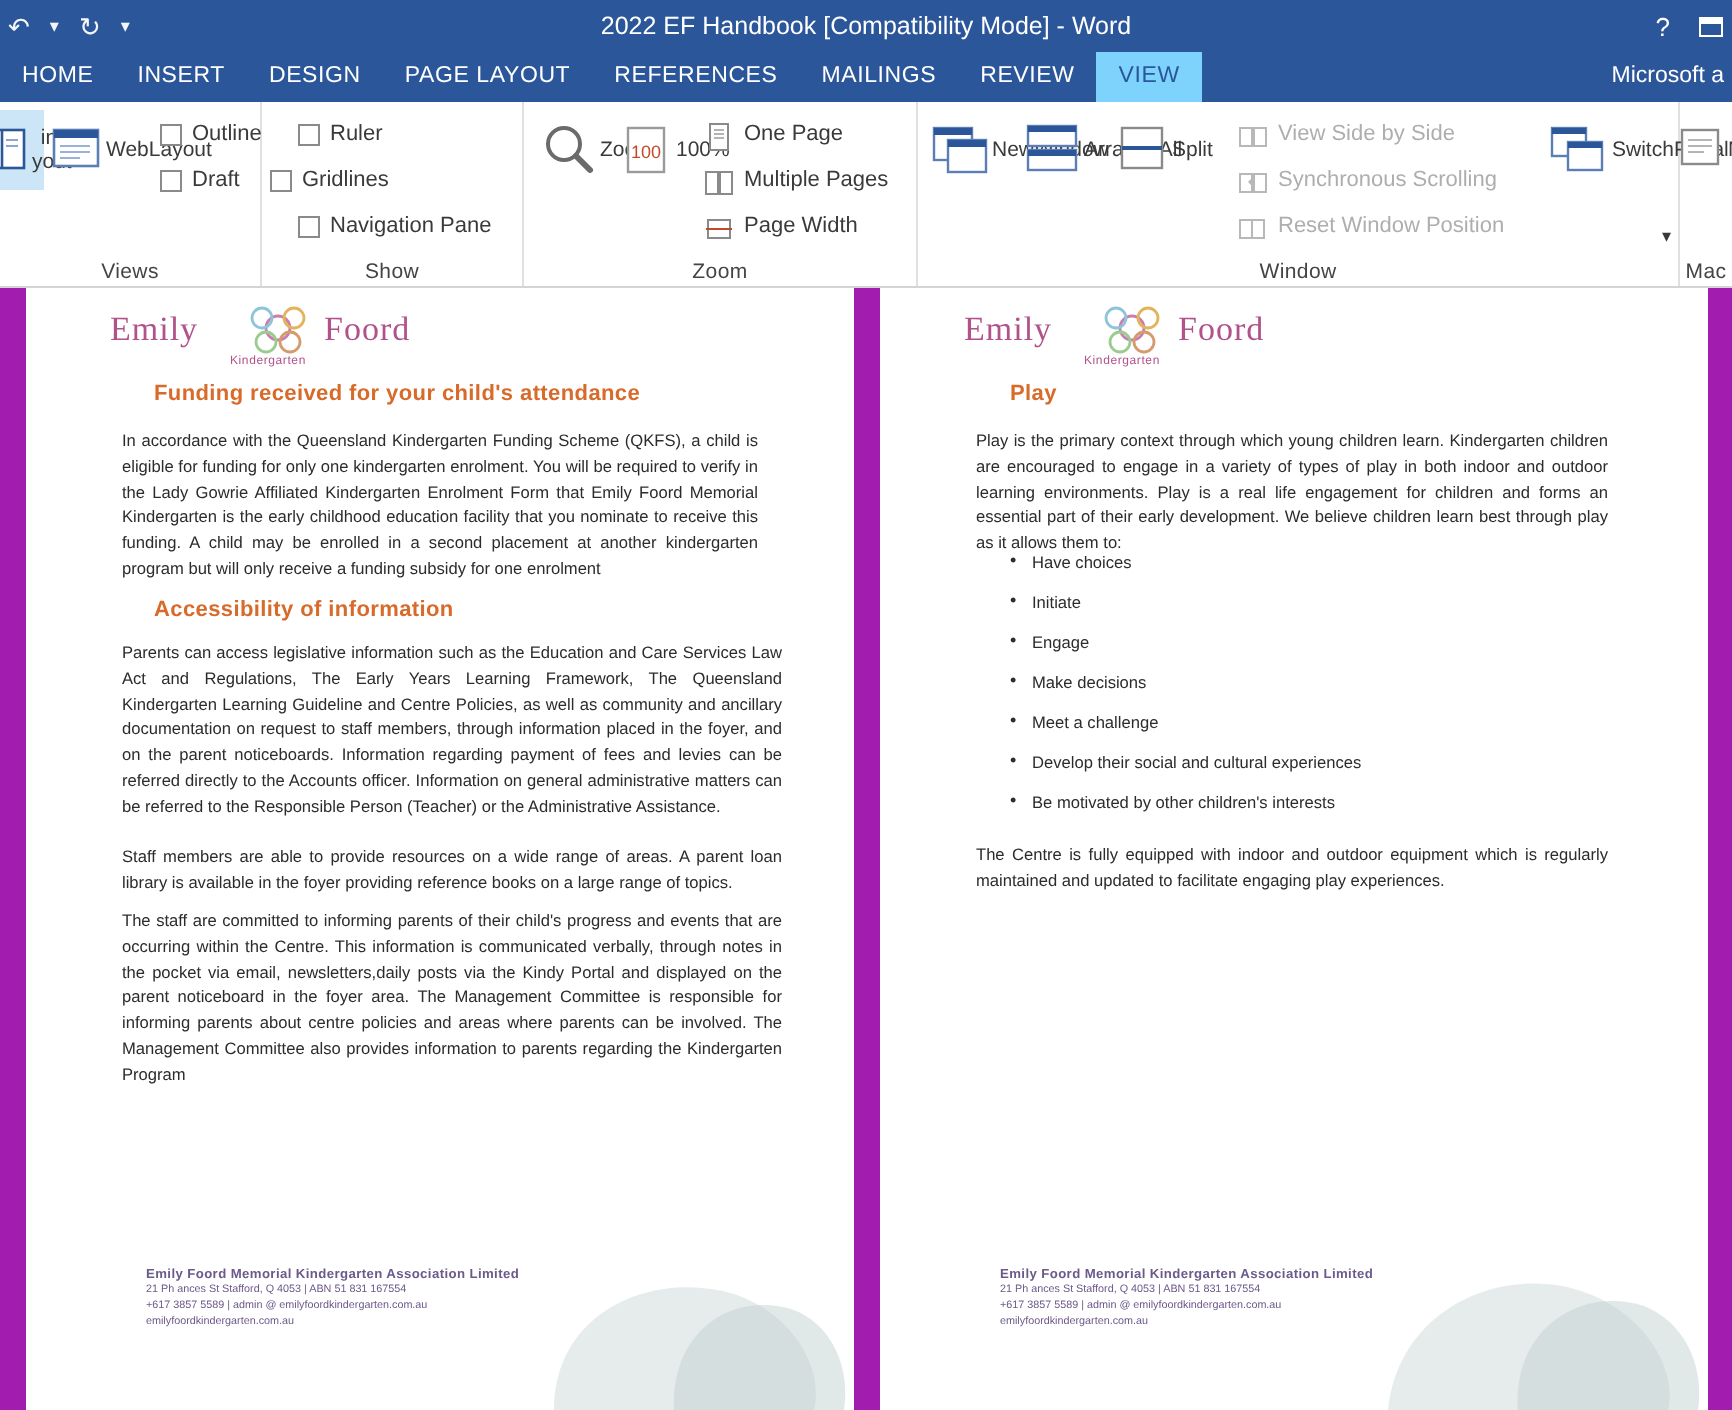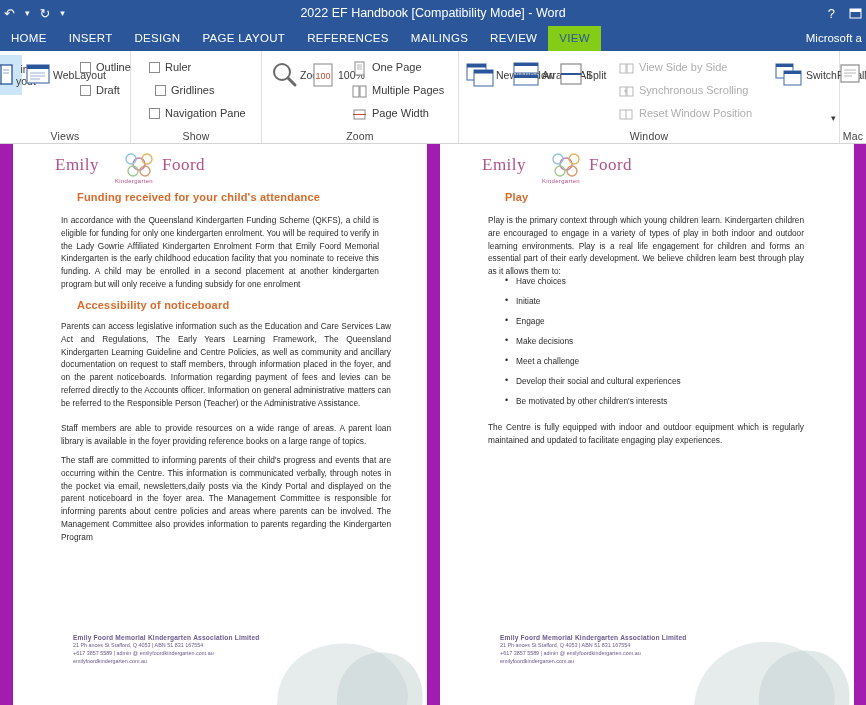--- a/index.html
+++ b/index.html
@@ -40,21 +40,21 @@
   .tabbar {
     position: absolute; left: 0; top: 26px; width: 866px; height: 25px;
     background: #2b579a;
   }
   .tabs { position: absolute; left: 0; top: 0; display: flex; height: 25px; align-items: stretch; }
   .tab {
     padding: 0 11px; height: 25px; line-height: 25px;
     font-size: 11.5px; color: #ffffff; letter-spacing: .3px;
     cursor: default; white-space: nowrap;
   }
-  .tab.active { background: #84cc16; color: #2b579a; }
+  .tab.active { background: #7dd3fc; color: #2b579a; }
   .acct {
     position: absolute; right: 4px; top: 0; height: 25px; line-height: 25px;
     font-size: 11.5px; color: #ffffff; white-space: nowrap;
   }
 
   
   .ribbon {
     position: absolute; left: 0; top: 51px; width: 866px; height: 93px;
     background: #ffffff; border-bottom: 1px solid #d4d4d4;
   }
@@ -230,21 +230,21 @@
       </div>
       <div class="grp-label">Views</div>
     </div>
 
     <div class="grp" style="left:131px; width:131px;">
       <div class="grp-body">
         <div class="chk" style="left:18px; top:8px;">
           <span class="box"></span>
           <span>Ruler</span>
         </div>
-        <div class="chk" style="left:24px; top:31px;align-items:center;">
+        <div class="chk" style="left:4px; top:31px;align-items:center;">
           <span class="box"></span>
           <span>Gridlines</span>
         </div>
         <div class="chk" style="left:18px; top:54px;">
           <span class="box"></span>
           <span>Navigation Pane</span>
         </div>
       </div>
       <div class="grp-label">Show</div>
     </div>
@@ -416,21 +416,21 @@
             <circle cx="28" cy="22" r="5" fill="none" stroke="#d59a6d" stroke-width="1.4"></circle>
           </svg>
         </span>
         <span class="sub">Kindergarten</span>
         <span class="word2">Foord</span>
       </div>
 
       <h2 class="sec" style="left:44px; top:47px; width:330px;">Funding received for your child's attendance</h2>
       <p class="body" style="left:48px; top:70px; width:318px;">In accordance with the Queensland Kindergarten Funding Scheme (QKFS), a child is eligible for funding for only one kindergarten enrolment. You will be required to verify in the Lady Gowrie Affiliated Kindergarten Enrolment Form that Emily Foord Memorial Kindergarten is the early childhood education facility that you nominate to receive this funding. A child may be enrolled in a second placement at another kindergarten program but will only receive a funding subsidy for one enrolment</p>
 
-      <h2 class="sec" style="left:44px; top:155px; width:330px;">Accessibility of noticeboard</h2>
+      <h2 class="sec" style="left:44px; top:155px; width:330px;">Accessibility of information</h2>
       <p class="body" style="left:48px; top:176px; width:330px;">Parents can access legislative information such as the Education and Care Services Law Act and Regulations, The Early Years Learning Framework, The Queensland Kindergarten Learning Guideline and Centre Policies, as well as community and ancillary documentation on request to staff members, through information placed in the foyer, and on the parent noticeboards. Information regarding payment of fees and levies can be referred directly to the Accounts officer. Information on general administrative matters can be referred to the Responsible Person (Teacher) or the Administrative Assistance.</p>
       <p class="body" style="left:48px; top:278px; width:330px;">Staff members are able to provide resources on a wide range of areas. A parent loan library is available in the foyer providing reference books on a large range of topics.</p>
       <p class="body" style="left:48px; top:310px; width:330px;">The staff are committed to informing parents of their child's progress and events that are occurring within the Centre. This information is communicated verbally, through notes in the pocket via email, newsletters,daily posts via the Kindy Portal and displayed on the parent noticeboard in the foyer area. The Management Committee is responsible for informing parents about centre policies and areas where parents can be involved. The Management Committee also provides information to parents regarding the Kindergarten Program</p>
 
       <div class="footer">
         <div class="fname">Emily Foord Memorial Kindergarten Association Limited</div>
         <div class="fline">21 Ph ances St Stafford, Q 4053 | ABN 51 831 167554</div>
         <div class="fline">+617 3857 5589 | admin @ emilyfoordkindergarten.com.au</div>
         <div class="fline">emilyfoordkindergarten.com.au</div>
       </div>

